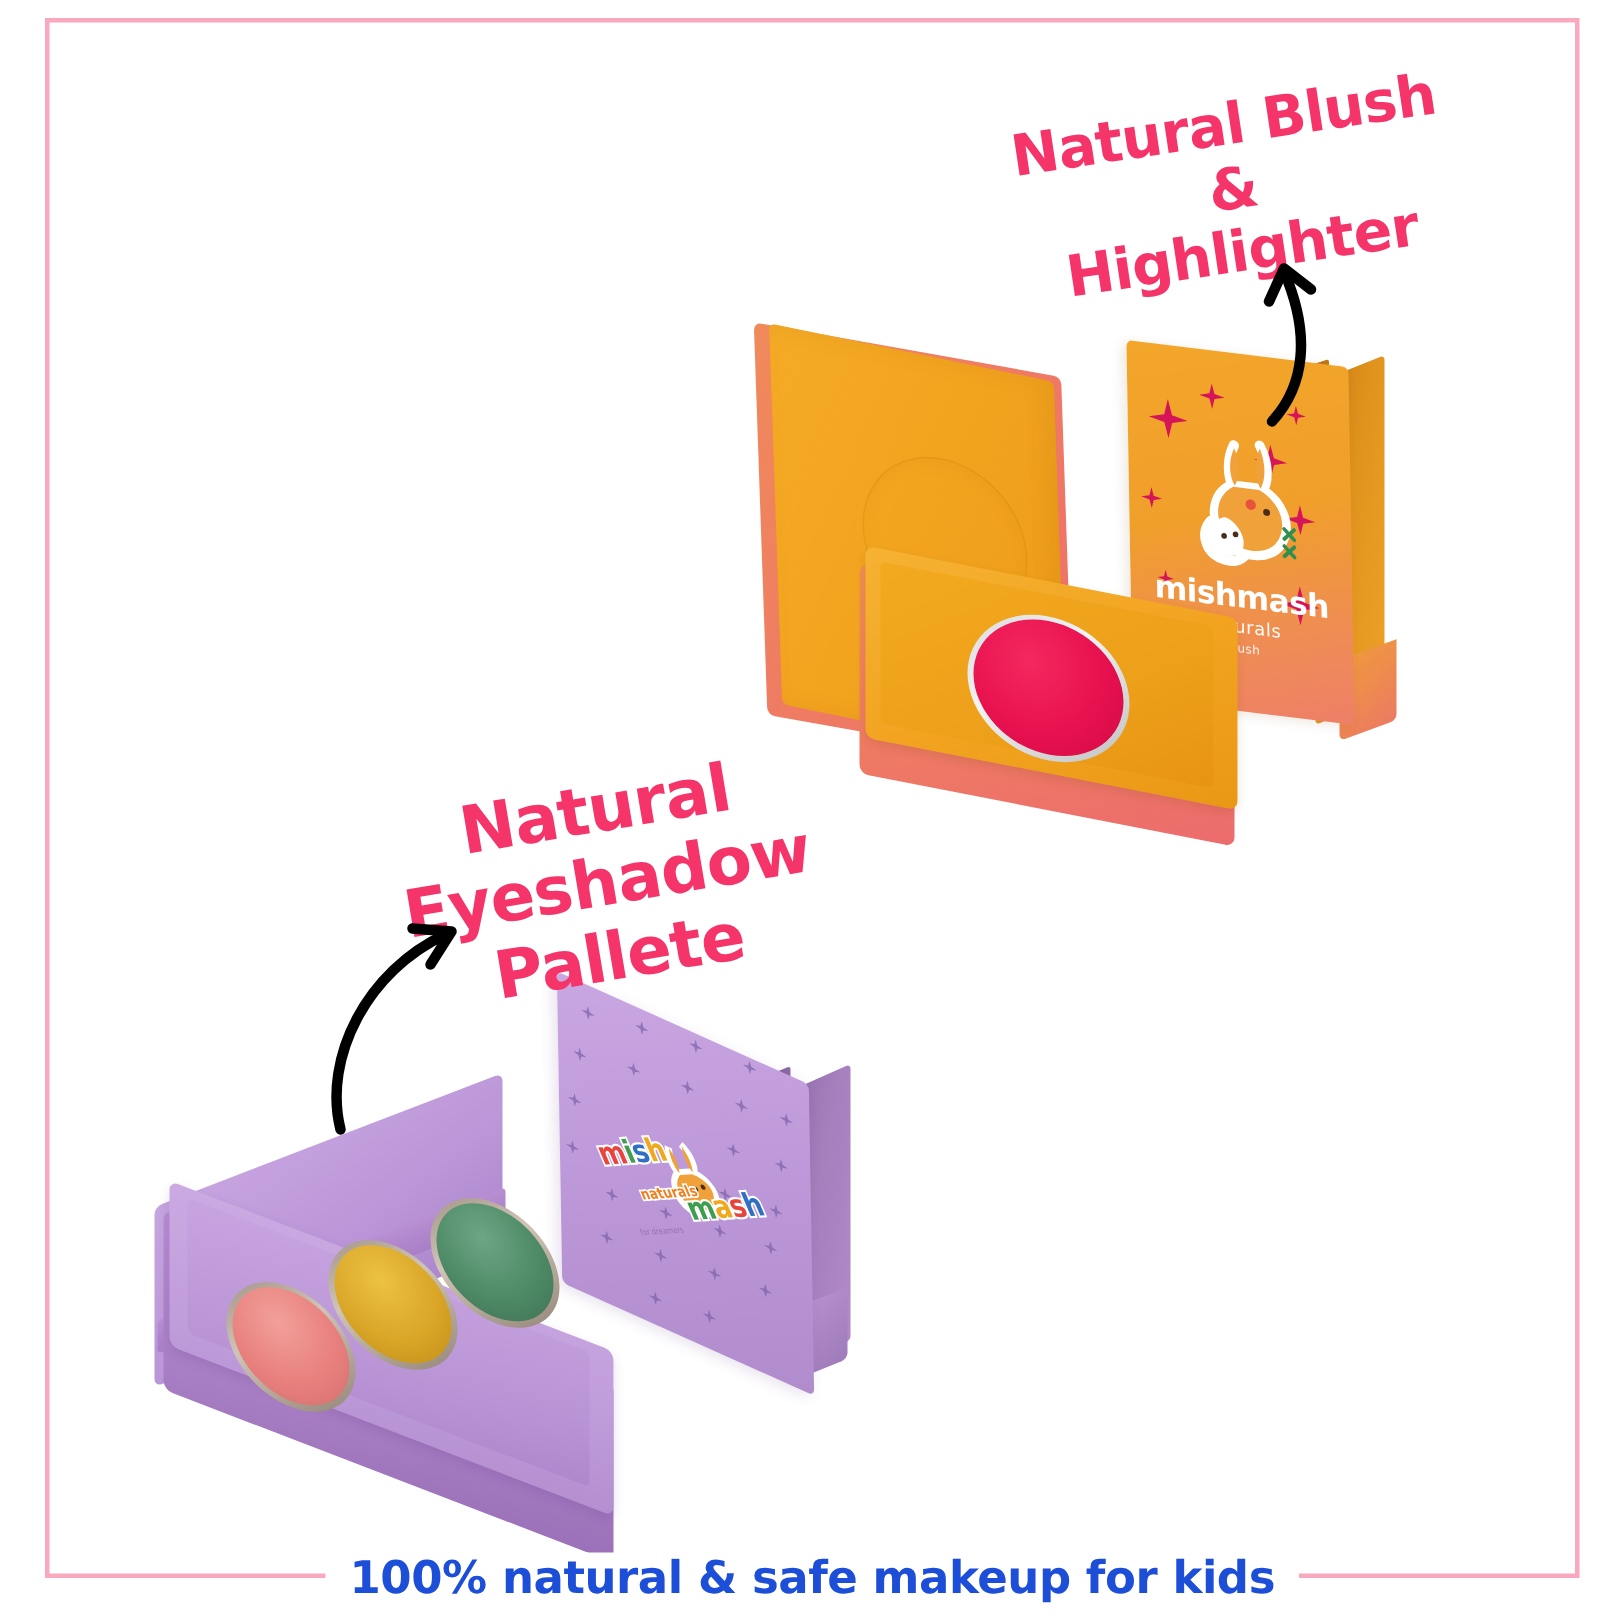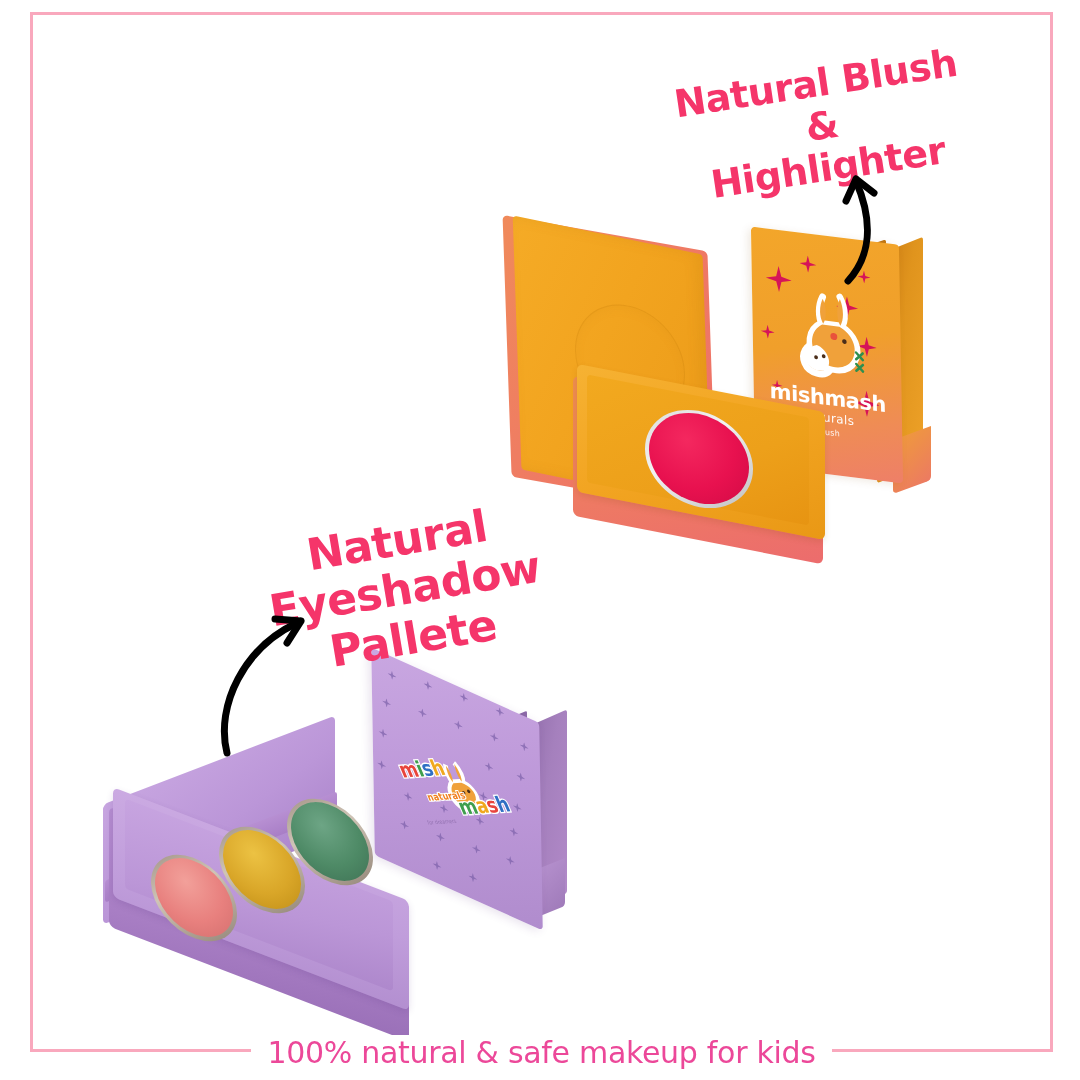--- a/index.html
+++ b/index.html
@@ -74,23 +74,23 @@
     top: 1026px;
     width: 1023px;
     height: 52px;
     display: flex;
     align-items: center;
     justify-content: center;
   }
   #tagline {
     background: #ffffff;
     padding: 0 16px;
-    color: #ec4899;
+    color: #1d4ed8;
     font-size: 30px;
-    font-weight: 400;
+    font-weight: 700;
     letter-spacing: -0.3px;
     font-family: "DejaVu Sans", sans-serif;
     white-space: nowrap;
   }
 
   
   #blush-product {
     position: absolute;
     left: 495px;
     top: 228px;

